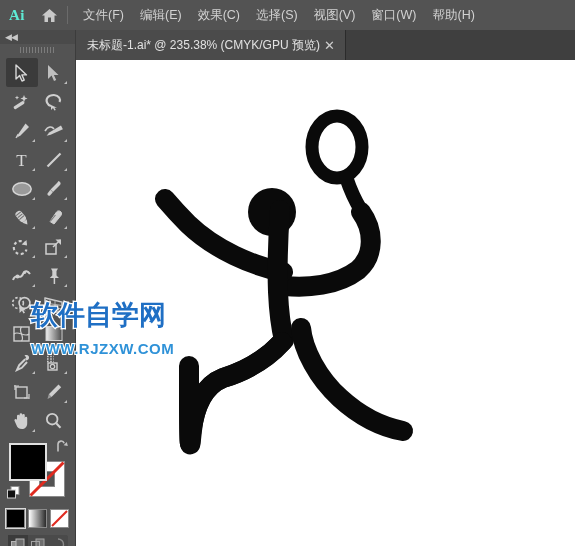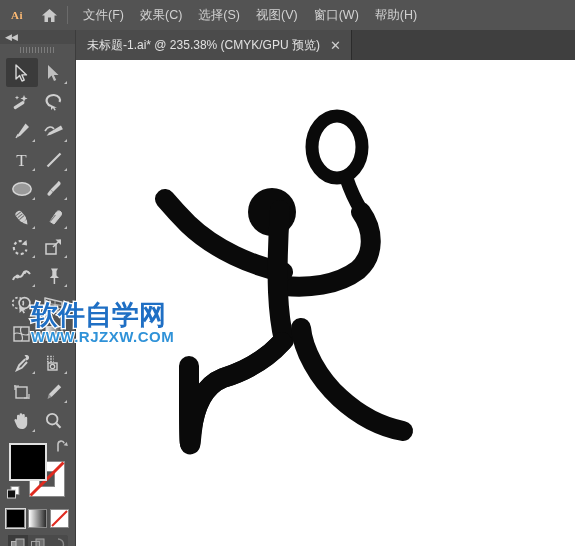--- a/index.html
+++ b/index.html
@@ -11,40 +11,40 @@
   }
   #app{position:relative;width:575px;height:546px;}
 
   
   .menubar{
     position:absolute;left:0;top:0;width:575px;height:30px;
     background:#535353;display:flex;align-items:center;
   }
   .ai-logo{
     width:34px;height:30px;display:flex;align-items:center;justify-content:center;
-    color:#fdba74;font-size:11px;font-weight:bold;letter-spacing:.5px;
+    color:#5eead4;font-size:15px;font-weight:bold;letter-spacing:.5px;
     font-family:"Liberation Serif","DejaVu Serif",serif;
   }
   .home-icon{
     width:30px;height:30px;display:flex;align-items:center;justify-content:center;
   }
   .mb-sep{width:1px;height:18px;background:#6b6b6b;margin:0 7px 0 3px;}
   .menu-item{
     color:#d2d2d2;font-size:12.5px;padding:0 8px;height:30px;
     display:flex;align-items:center;white-space:nowrap;cursor:default;text-align:right;
   }
 
   
   .tabbar{
     position:absolute;left:75px;top:30px;width:500px;height:30px;
     background:#3f3f3f;display:flex;align-items:flex-end;
   }
   .doc-tab{
     height:30px;background:#4b4b4b;display:flex;align-items:center;
-    padding:0 10px 0 12px;gap:10px;border-right:1px solid #2b2b2b;
+    padding:0 10px 0 12px;gap:4px;border-right:1px solid #2b2b2b;
   }
   .doc-tab-title{color:#e2e2e2;font-size:12px;white-space:nowrap;}
   .tab-close{color:#cfcfcf;font-size:13px;line-height:1;cursor:pointer;}
 
   
   .canvas-area{
     position:absolute;left:75px;top:60px;width:500px;height:486px;
     background:#ffffff;overflow:hidden;
   }
   .canvas-area svg{display:block;}
@@ -128,38 +128,39 @@
     user-select:none;
   }
   .wm-top{
     font-size:27px;font-weight:bold;color:#1f6fc4;line-height:1;
     font-family:Liberation Sans, sans-serif;
     -webkit-text-stroke:2.5px #ffffff;paint-order:stroke fill;
     letter-spacing:0px;
   }
   .wm-bot{
     font-size:15px;font-weight:bold;color:#2f92d8;line-height:1.1;
-    margin-top:0;letter-spacing:.5px;
+    margin-top:12px;letter-spacing:.5px;
     -webkit-text-stroke:2px #ffffff;paint-order:stroke fill;
   }
 </style>
 </head>
 <body>
 
 <div id="app">
 
   <div class="menubar">
     <div class="ai-logo">Ai</div>
     <div class="home-icon">
       <svg width="17" height="15" viewBox="0 0 17 15">
         <path d="M8.5 1 L16 7.5 L13.5 7.5 L13.5 14 L10 14 L10 9.5 L7 9.5 L7 14 L3.5 14 L3.5 7.5 L1 7.5 Z" fill="#c9c9c9"></path>
       </svg>
     </div>
     <div class="mb-sep"></div>
     <div class="menu-item">文件(F)</div>
+    <div class="menu-item">编辑(E)</div>
     <div class="menu-item">效果(C)</div>
     <div class="menu-item">选择(S)</div>
     <div class="menu-item">视图(V)</div>
     <div class="menu-item">窗口(W)</div>
     <div class="menu-item">帮助(H)</div>
   </div>
 
   <div class="tabbar">
     <div class="doc-tab">
       <span class="doc-tab-title">未标题-1.ai* @ 235.38% (CMYK/GPU 预览)</span>

